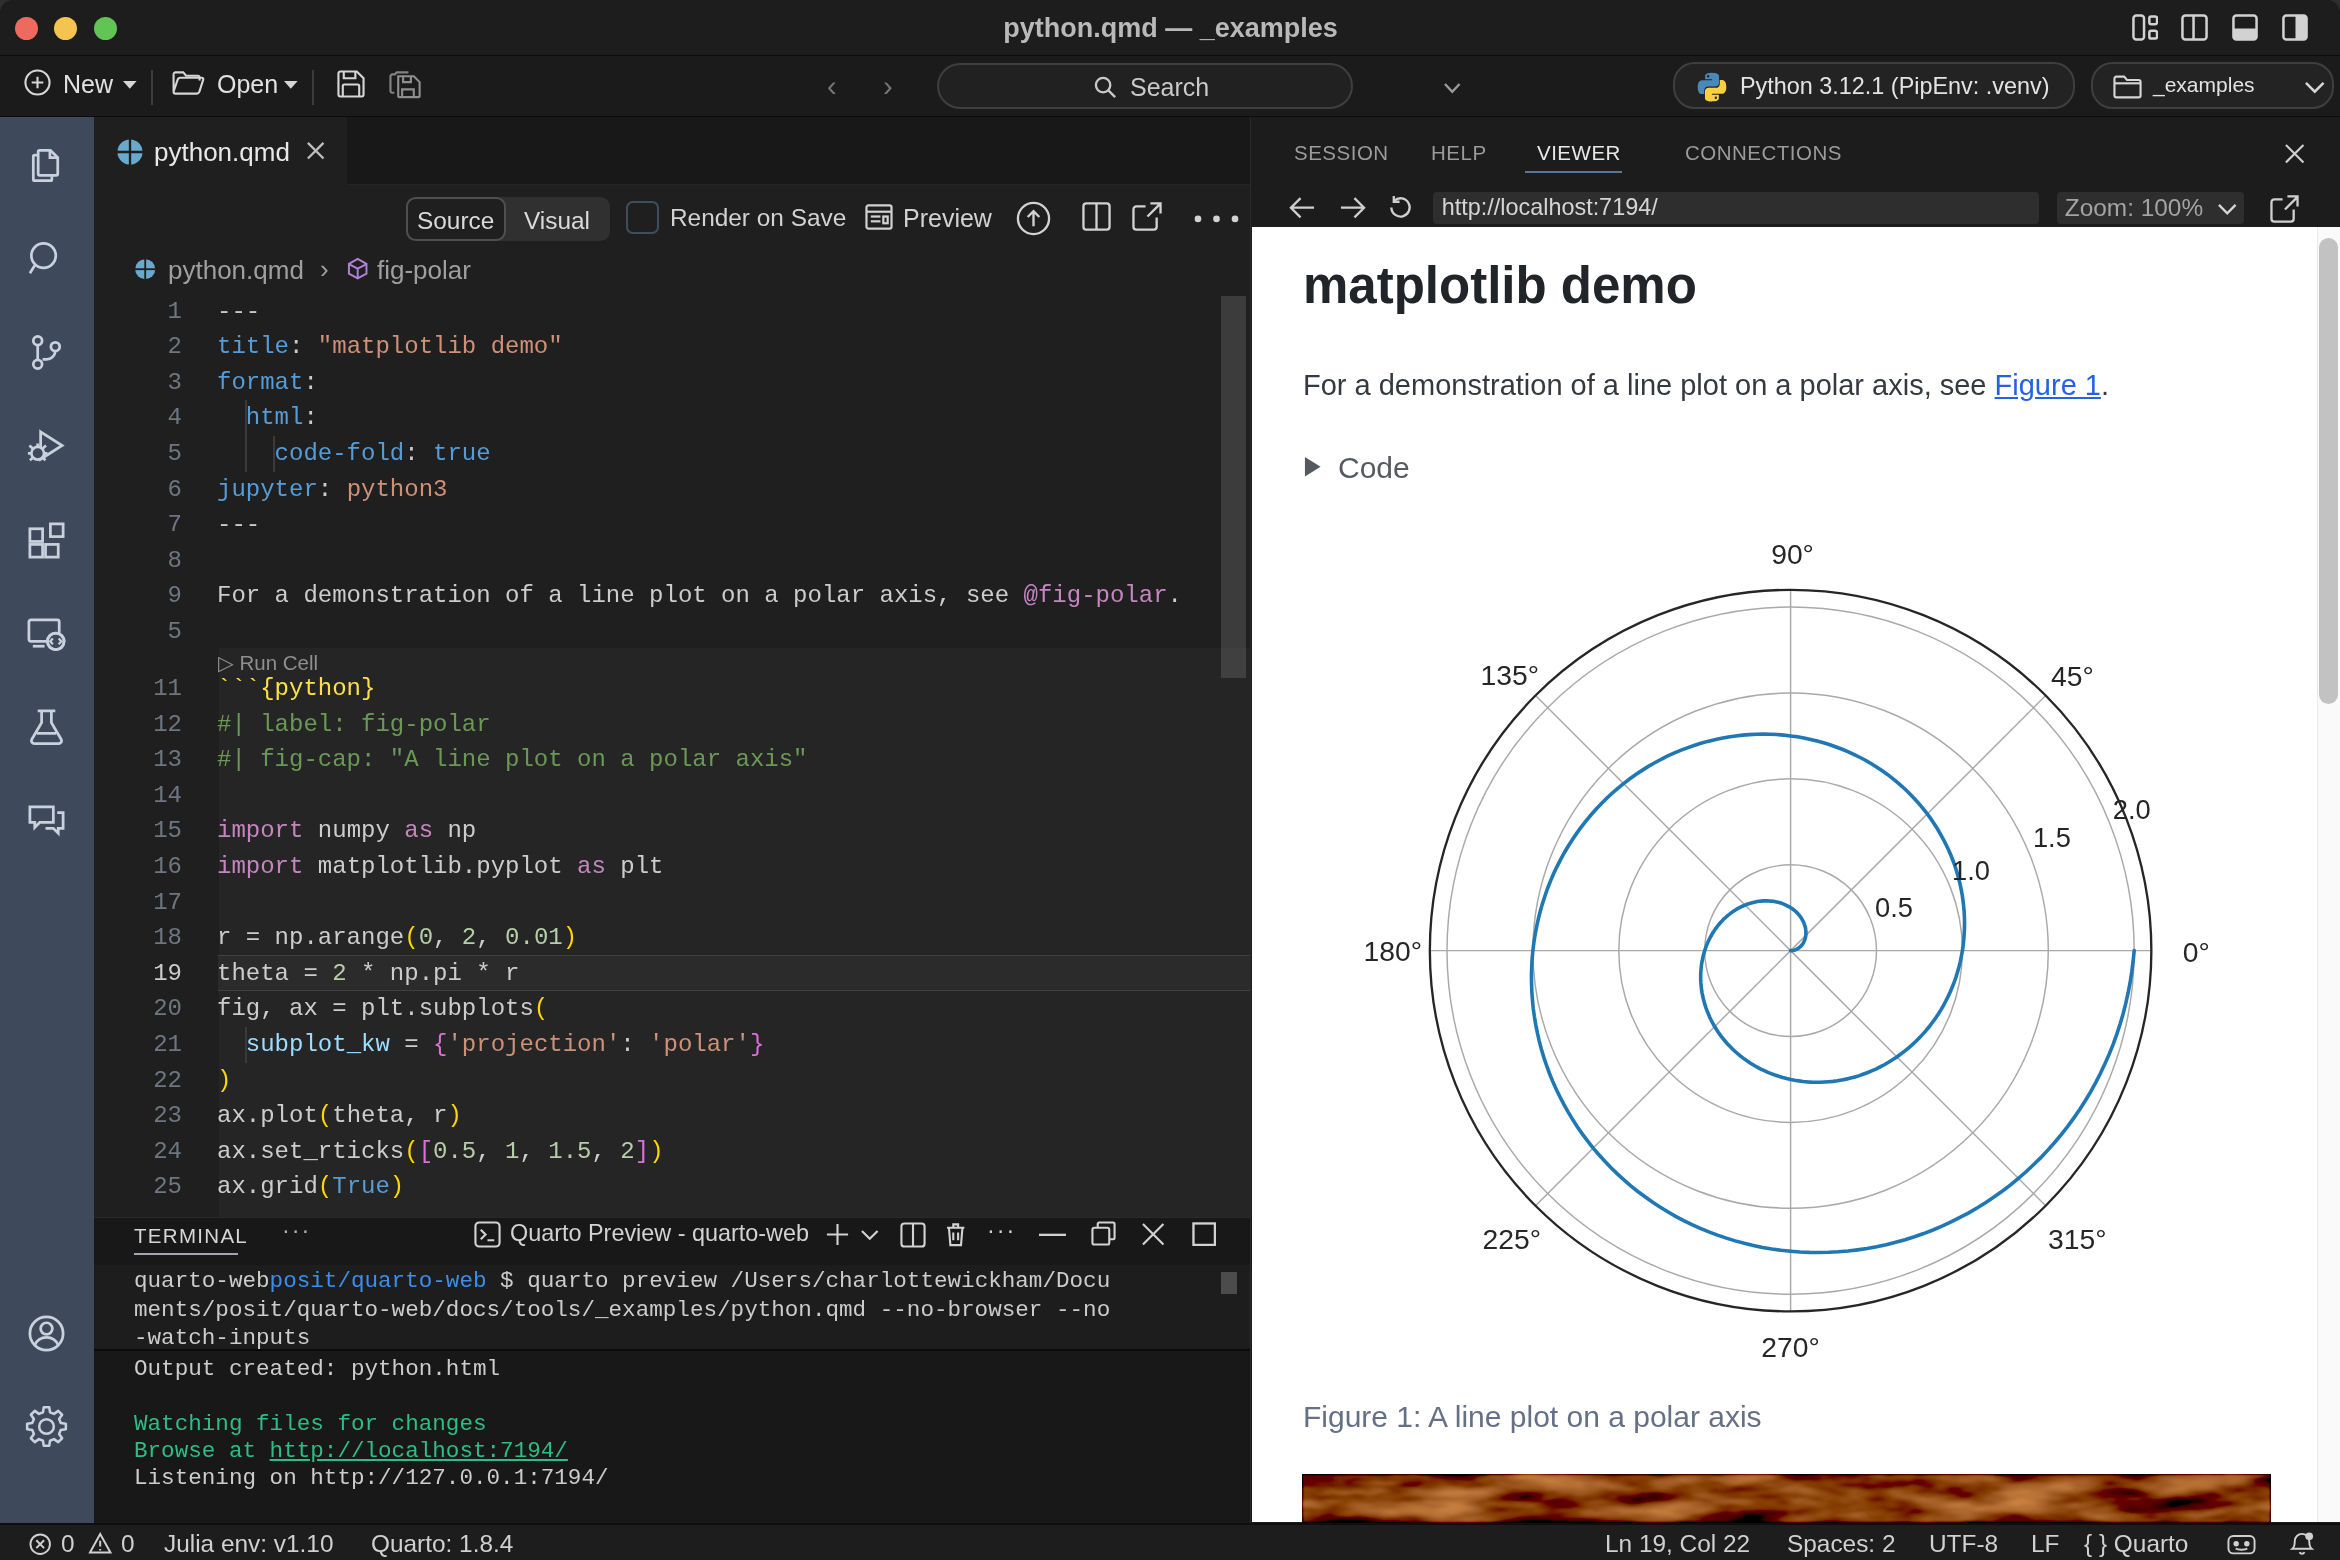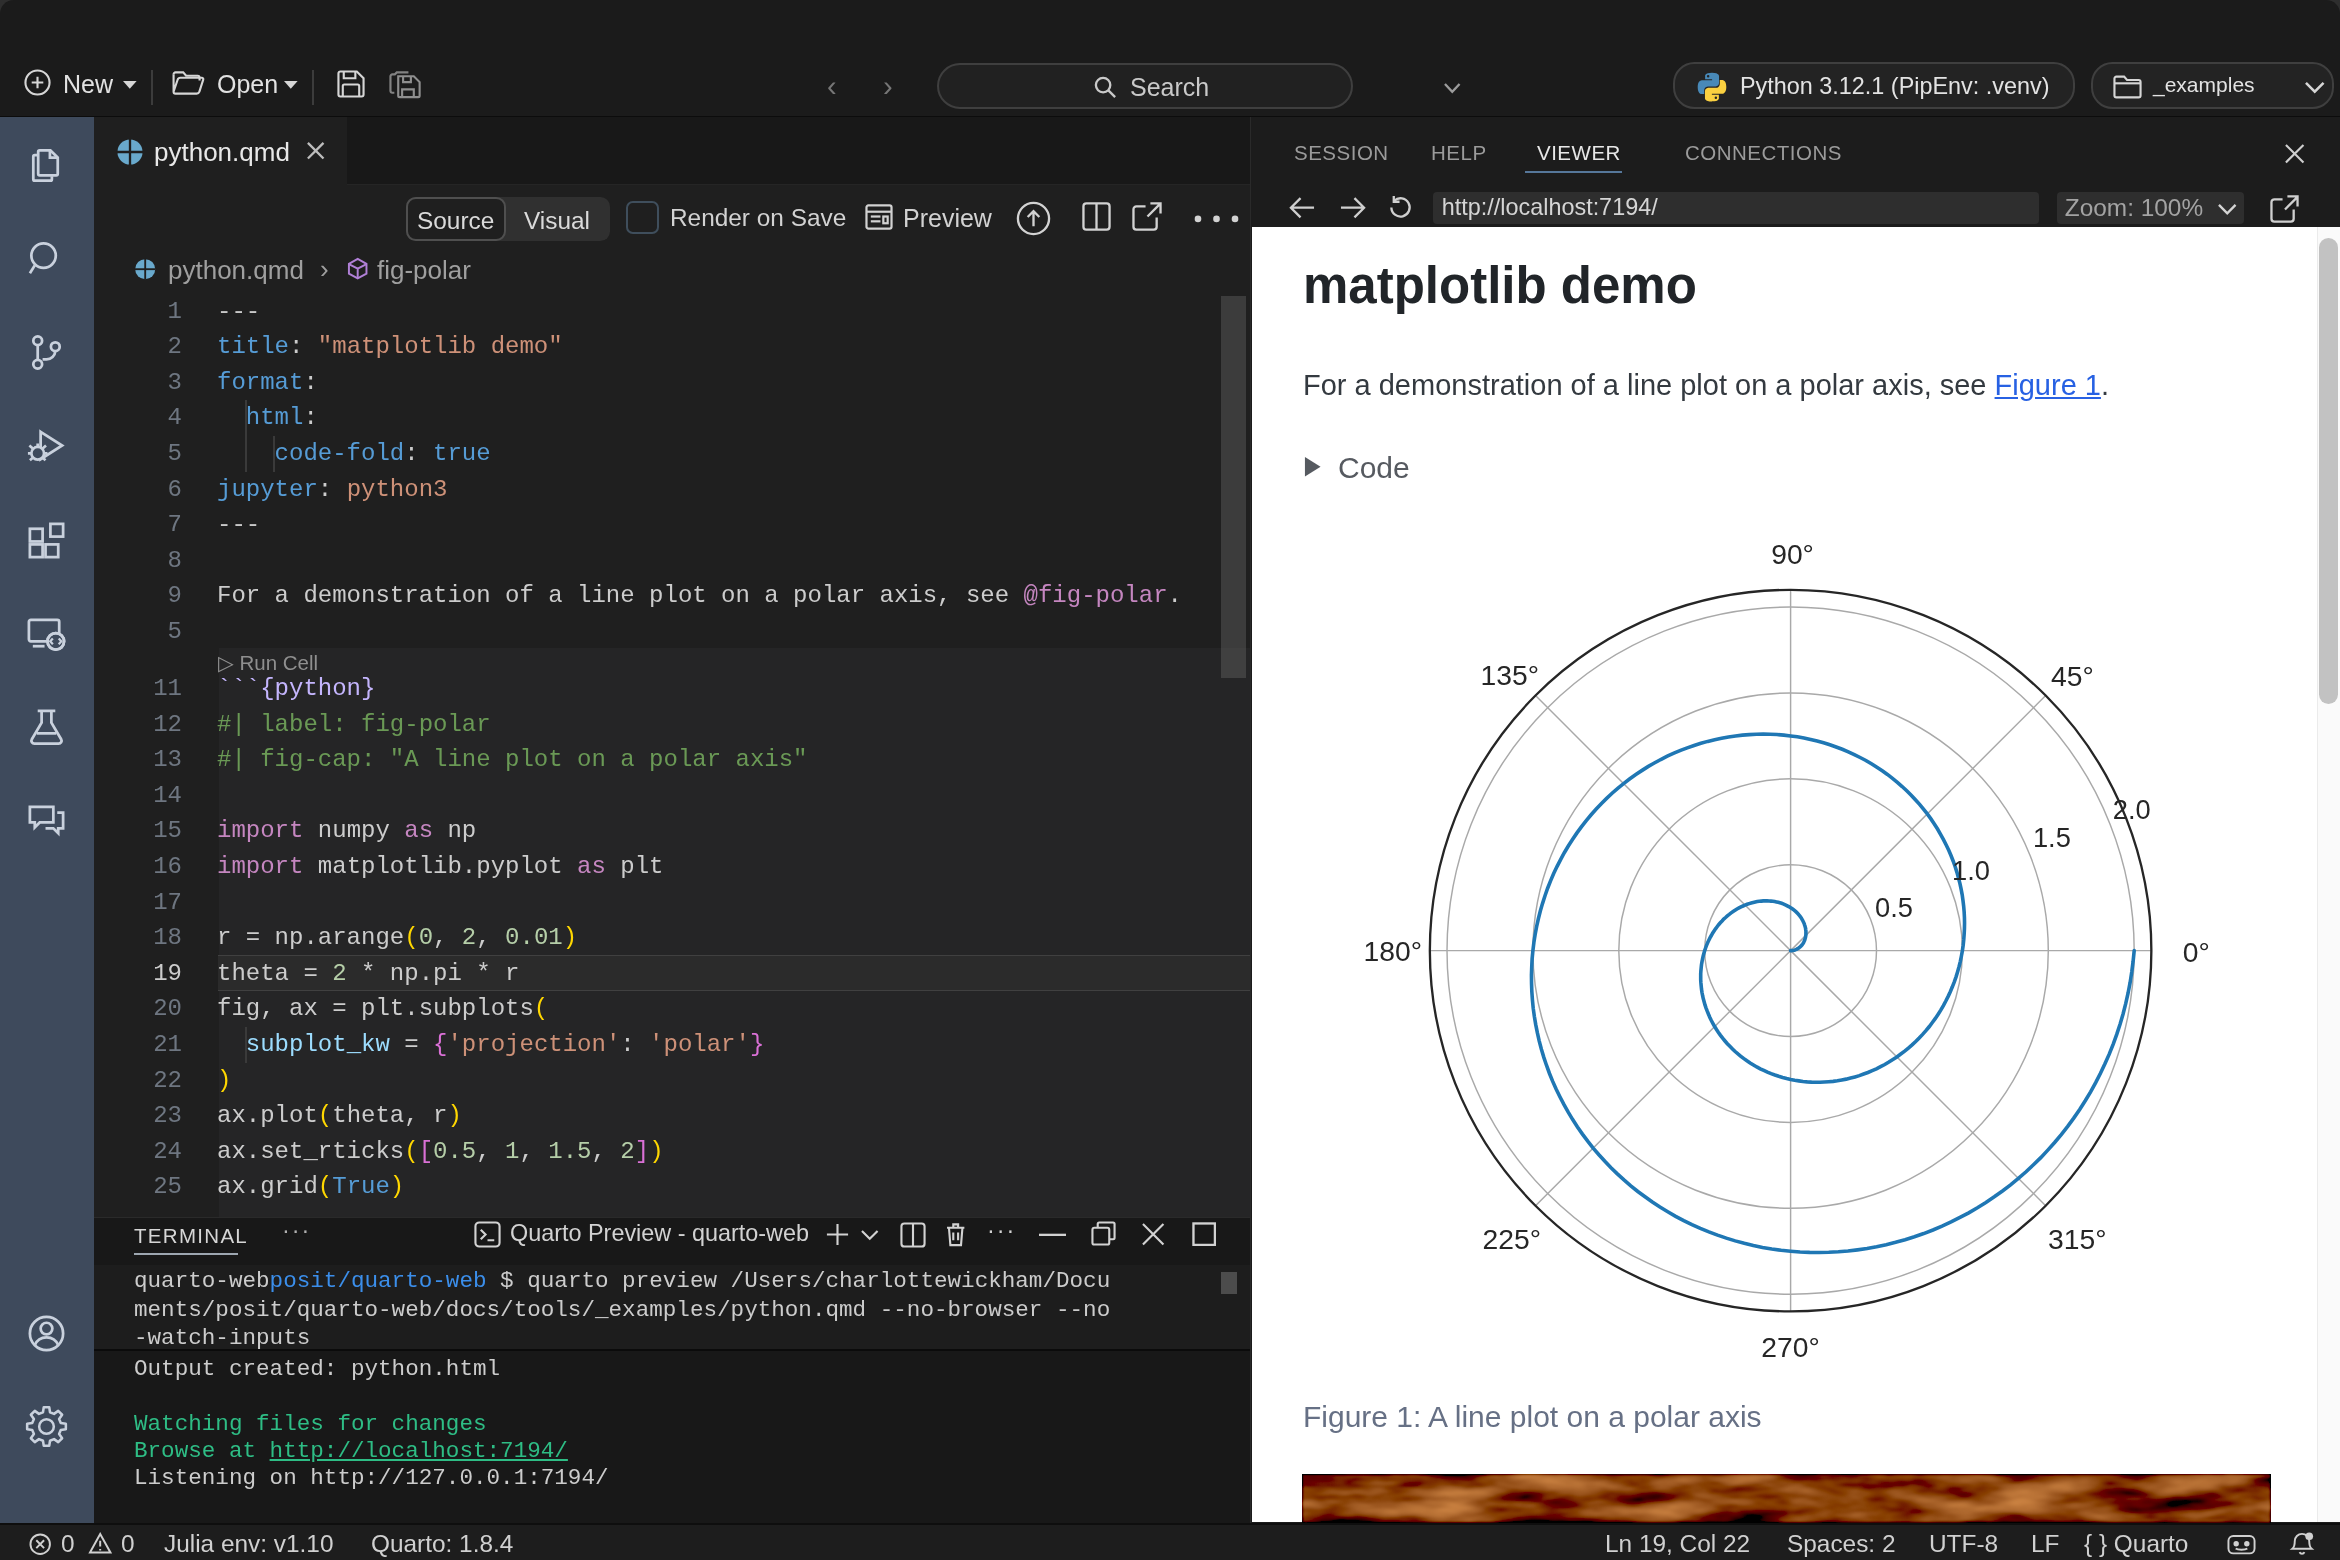--- a/index.html
+++ b/index.html
@@ -4,20 +4,43 @@
 html,body{width:2341px;height:1560px;background:#2e2e2e;font-family:"Liberation Sans",sans-serif}
 #win{position:absolute;inset:0;background:#1b1b1b;border-radius:13.7px 13.7px 0 0;overflow:hidden}
 .abs{position:absolute}
 .ml{position:absolute;font-family:"Liberation Mono",monospace;white-space:pre;line-height:36px}
 .gn{position:absolute;font-family:"Liberation Mono",monospace;font-size:24px;line-height:36px;right:0;width:181px;text-align:right;left:94px;width:88px}
 .t{position:absolute;white-space:pre}
 svg{display:block}
 </style></head><body>
 <div id="win">
 
+<div class="abs" style="left:0;top:0;width:2341px;height:56px;background:#1d1d1d;border-bottom:1.5px solid #0c0c0c">
+  <div class="abs" style="left:14.6px;top:16.6px;width:23.4px;height:23.4px;border-radius:50%;background:#ee6a5f"></div>
+  <div class="abs" style="left:54px;top:16.6px;width:23.4px;height:23.4px;border-radius:50%;background:#f5c350"></div>
+  <div class="abs" style="left:94px;top:16.6px;width:23.4px;height:23.4px;border-radius:50%;background:#61c455"></div>
+  <div class="t" style="left:0;right:0;top:12.7px;text-align:center;font-size:27px;font-weight:bold;color:#b9b9b9">python.qmd — _examples</div>
+  <svg class="abs" style="left:2132px;top:13.7px" width="26" height="27" viewBox="0 0 27 28" fill="none" stroke="#d2d2d2" stroke-width="2.6">
+        <rect x="1.5" y="1.5" width="11" height="25" rx="3"></rect>
+        <rect x="18" y="2.5" width="8" height="8" rx="2"></rect>
+        <rect x="18" y="17.5" width="8" height="8" rx="2"></rect>
+      </svg>
+  <svg class="abs" style="left:2181px;top:13.7px" width="27" height="27" viewBox="0 0 28 28" fill="none" stroke="#d2d2d2" stroke-width="2.6">
+        <rect x="1.5" y="1.5" width="25" height="25" rx="3"></rect>
+        <line x1="13" y1="1.5" x2="13" y2="26.5"></line>
+      </svg>
+  <svg class="abs" style="left:2232px;top:13.7px" width="26" height="27" viewBox="0 0 27 28">
+        <rect x="1.5" y="1.5" width="24" height="25" rx="3" fill="none" stroke="#d2d2d2" stroke-width="2.6"></rect>
+        <path d="M2 15h23v9a3 3 0 0 1-3 3H5a3 3 0 0 1-3-3z" fill="#d2d2d2"></path>
+      </svg>
+  <svg class="abs" style="left:2282px;top:13.7px" width="26" height="27" viewBox="0 0 27 28">
+        <rect x="1.5" y="1.5" width="24" height="25" rx="3" fill="none" stroke="#d2d2d2" stroke-width="2.6"></rect>
+        <path d="M14 2h8a3 3 0 0 1 3 3v18a3 3 0 0 1-3 3h-8z" fill="#d2d2d2"></path>
+      </svg>
+</div>
 
 <div class="abs" style="left:0;top:57px;width:2341px;height:60px;background:#1b1b1b;border-bottom:1.5px solid #0c0c0c">
   <svg class="abs" style="left:24.4px;top:11.7px" width="27" height="27" viewBox="0 0 28 28" fill="none" stroke="#d6d6d6" stroke-width="2.2">
         <circle cx="14" cy="14" r="12.5"></circle>
         <line x1="14" y1="8" x2="14" y2="20"></line>
         <line x1="8" y1="14" x2="20" y2="14"></line>
       </svg>
   <div class="t" style="left:63px;top:12.7px;font-size:25px;color:#e2e2e2">New</div>
   <svg class="abs" style="left:121px;top:21.5px" width="17.6" height="11.7" viewBox="0 0 18 12">
         <path d="M2 2l7 8 7-8z" fill="#d6d6d6"></path>
@@ -205,21 +228,21 @@
 <div class="ml" style="left:217px;top:436px;font-size:24px"><span style="color:#cccccc">&nbsp;&nbsp;&nbsp;&nbsp;</span><span style="color:#569cd6">code-fold</span><span style="color:#cccccc">:</span><span style="color:#cccccc">&nbsp;</span><span style="color:#569cd6">true</span></div>
 <div class="gn" style="top:472px;color:#6e7681">6</div>
 <div class="ml" style="left:217px;top:472px;font-size:24px"><span style="color:#569cd6">jupyter</span><span style="color:#cccccc">:</span><span style="color:#cccccc">&nbsp;</span><span style="color:#ce9178">python3</span></div>
 <div class="gn" style="top:507px;color:#6e7681">7</div>
 <div class="ml" style="left:217px;top:507px;font-size:24px"><span style="color:#c8c8c8">---</span></div>
 <div class="gn" style="top:543px;color:#6e7681">8</div>
 <div class="gn" style="top:578px;color:#6e7681">9</div>
 <div class="ml" style="left:217px;top:578px;font-size:24px"><span style="color:#cccccc">For&nbsp;a&nbsp;demonstration&nbsp;of&nbsp;a&nbsp;line&nbsp;plot&nbsp;on&nbsp;a&nbsp;polar&nbsp;axis,&nbsp;see&nbsp;</span><span style="color:#c586c0">@fig-polar</span><span style="color:#cccccc">.</span></div>
 <div class="gn" style="top:614px;color:#6e7681">5</div>
 <div class="gn" style="top:671px;color:#6e7681">11</div>
-<div class="ml" style="left:217px;top:671px;font-size:24px"><span style="color:#c4b5fd">```{python}</span></div>
+<div class="ml" style="left:217px;top:671px;font-size:24px"><span style="color:#fde047">```{python}</span></div>
 <div class="gn" style="top:707px;color:#6e7681">12</div>
 <div class="ml" style="left:217px;top:707px;font-size:24px"><span style="color:#6a9955">#|&nbsp;label:&nbsp;fig-polar</span></div>
 <div class="gn" style="top:742px;color:#6e7681">13</div>
 <div class="ml" style="left:217px;top:742px;font-size:24px"><span style="color:#6a9955">#|&nbsp;fig-cap:&nbsp;"A&nbsp;line&nbsp;plot&nbsp;on&nbsp;a&nbsp;polar&nbsp;axis"</span></div>
 <div class="gn" style="top:778px;color:#6e7681">14</div>
 <div class="gn" style="top:813px;color:#6e7681">15</div>
 <div class="ml" style="left:217px;top:813px;font-size:24px"><span style="color:#c586c0">import</span><span style="color:#cccccc">&nbsp;numpy&nbsp;</span><span style="color:#c586c0">as</span><span style="color:#cccccc">&nbsp;np</span></div>
 <div class="gn" style="top:849px;color:#6e7681">16</div>
 <div class="ml" style="left:217px;top:849px;font-size:24px"><span style="color:#c586c0">import</span><span style="color:#cccccc">&nbsp;matplotlib.pyplot&nbsp;</span><span style="color:#c586c0">as</span><span style="color:#cccccc">&nbsp;plt</span></div>
 <div class="gn" style="top:885px;color:#6e7681">17</div>

